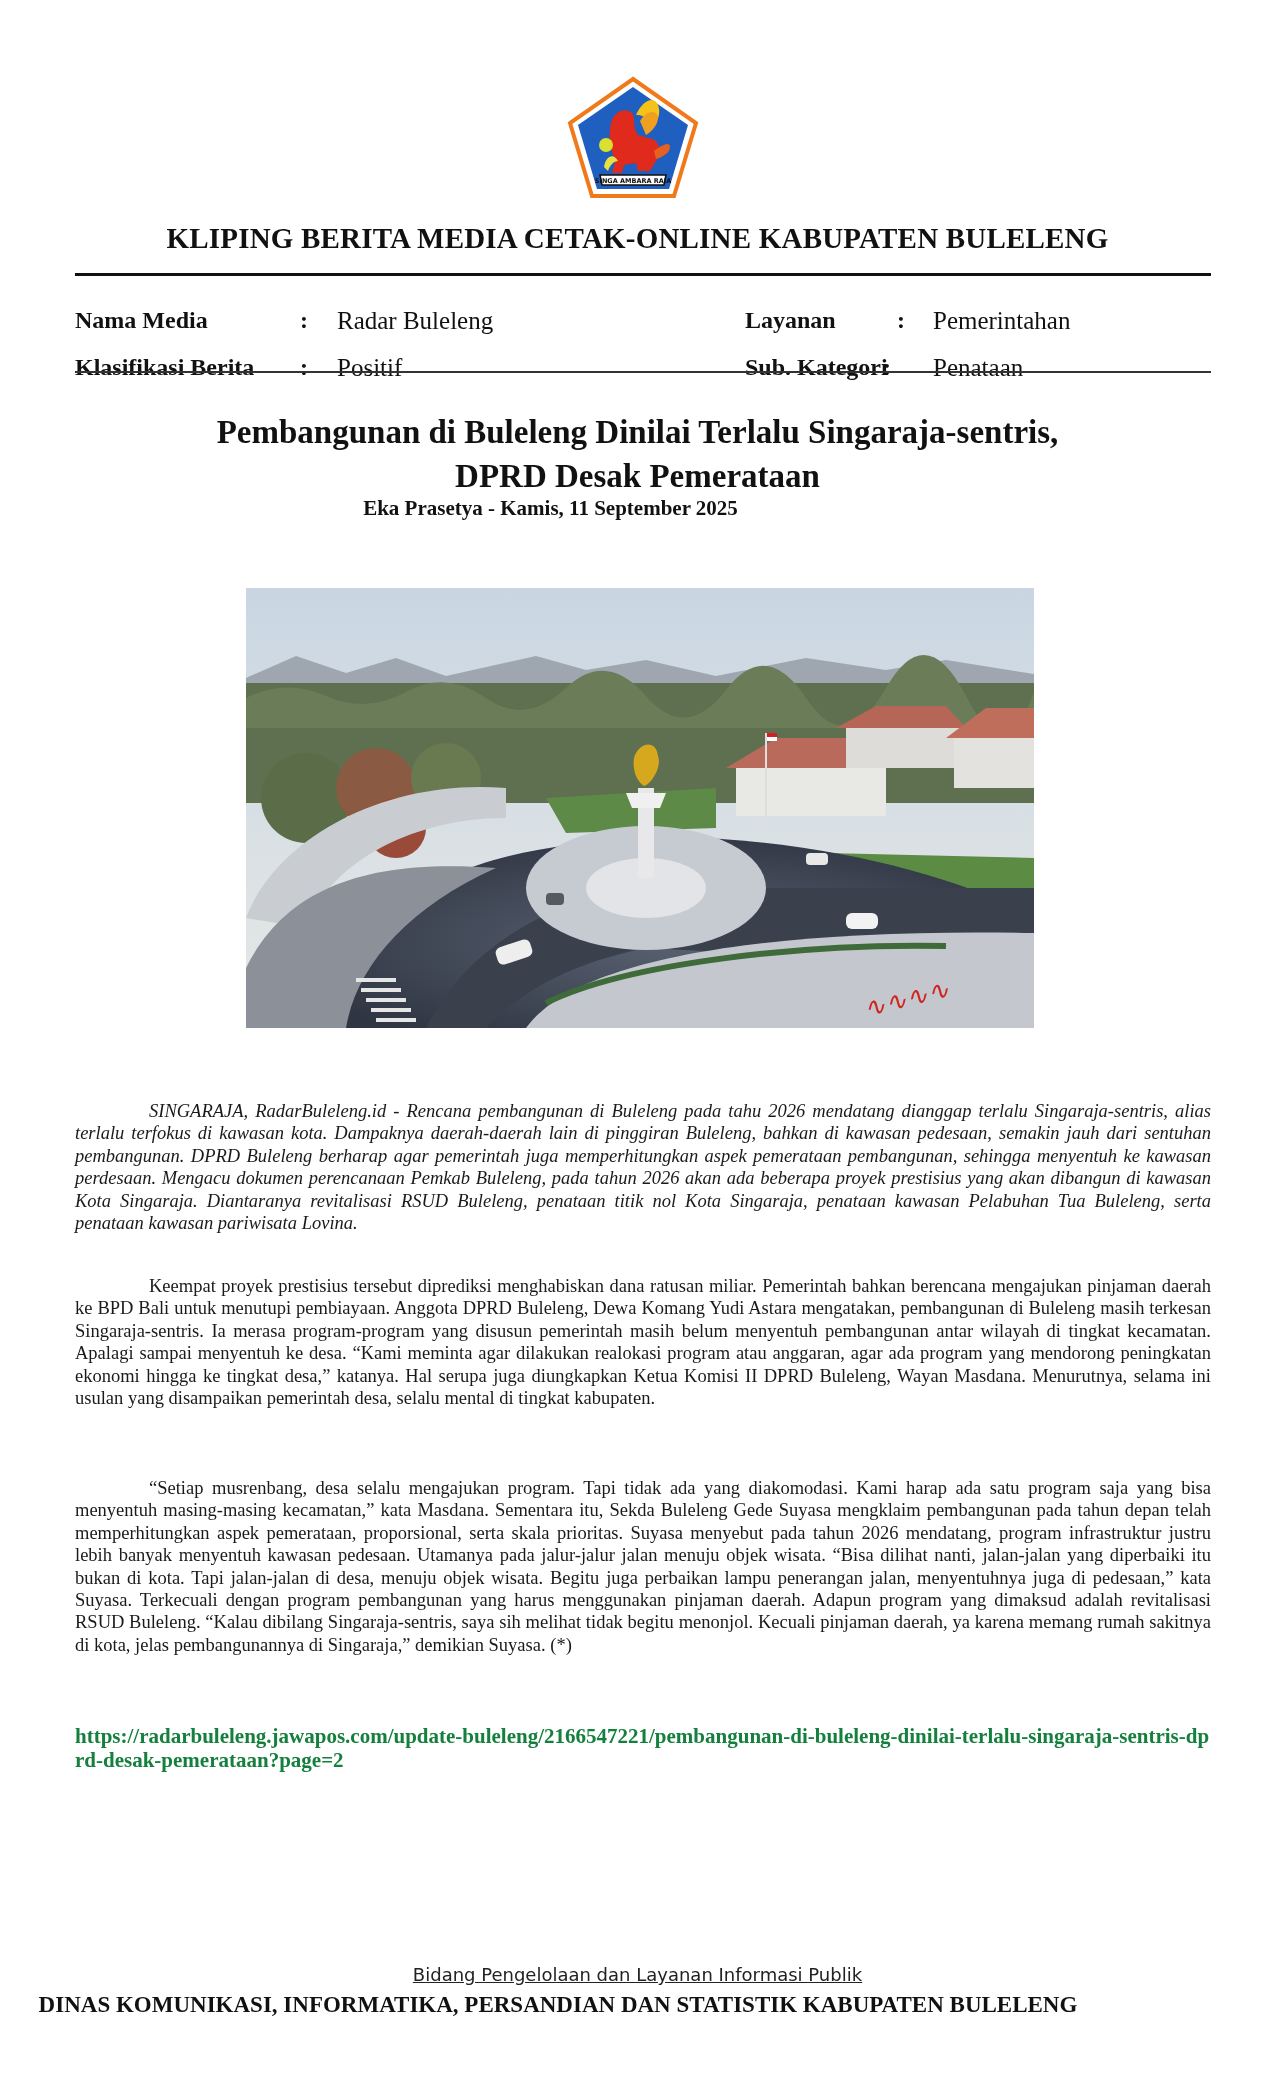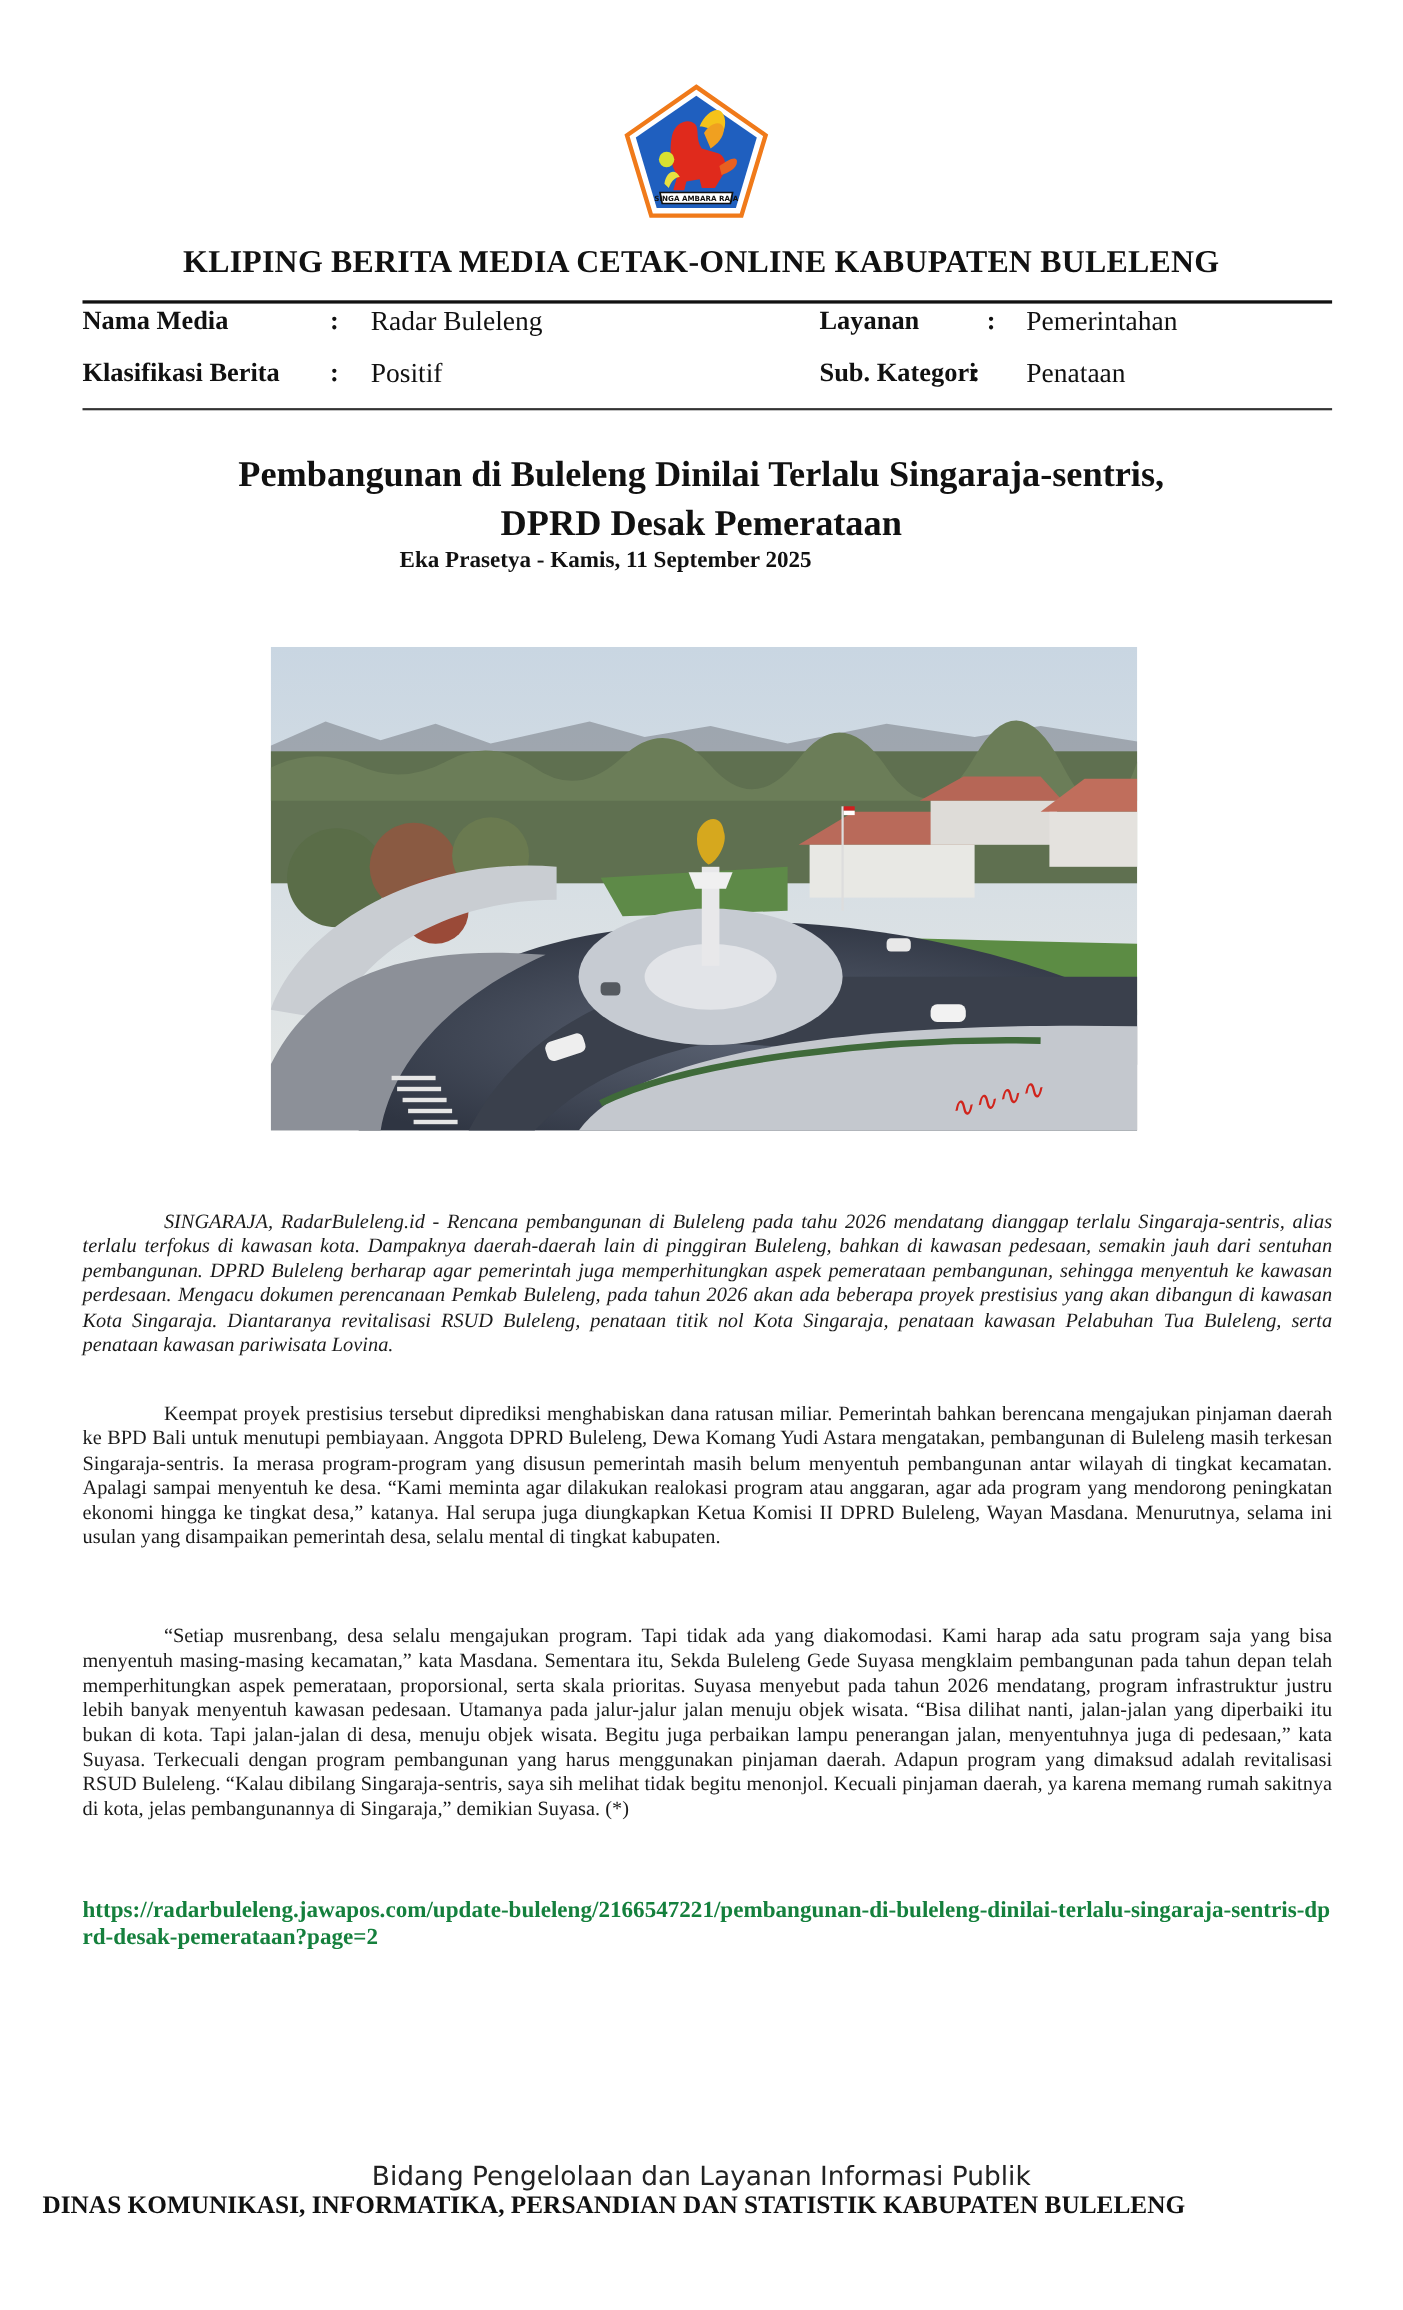--- a/index.html
+++ b/index.html
@@ -6,21 +6,21 @@
   body { width: 1275px; height: 2100px; position: relative; overflow: hidden; color: #111; font-family: "Liberation Serif", "DejaVu Serif", serif; }
 
   .logo { position: absolute; left: 566px; top: 75px; width: 134px; height: 125px; }
 
   .doc-title { position: absolute; left: 0; top: 222px; width: 1275px; text-align: center; font-size: 29px; font-weight: bold; letter-spacing: 0.2px; color: #111; }
 
   .rule { position: absolute; left: 75px; width: 1136px; background: #111; }
   .rule.top { top: 273px; height: 3px; }
   .rule.bottom { top: 371px; height: 2px; background: #333; }
 
-  .meta-row { position: absolute; left: 75px; width: 1136px; height: 40px; font-size: 24px; }
+  .meta-row { position: absolute; left: 75px; width: 1136px; height: 40px; font-size: 24px; margin-top: 28px; }
   .meta-row.r1 { top: 279px; }
   .meta-row.r2 { top: 326px; }
   .meta-label { position: absolute; font-weight: bold; }
   .meta-colon { position: absolute; font-weight: bold; }
   .meta-value { position: absolute; font-size: 25px; }
   .c-l1 { left: 0; } .c-c1 { left: 225px; } .c-v1 { left: 262px; }
   .c-l2 { left: 670px; } .c-c2 { left: 822px; } .c-v2 { left: 858px; }
 
   .headline { position: absolute; left: 0; top: 410px; width: 1275px; text-align: center; font-size: 33px; font-weight: bold; line-height: 44px; }
   .byline { position: absolute; left: 0; top: 496px; width: 1101px; text-align: center; font-size: 21px; font-weight: bold; }
@@ -28,21 +28,21 @@
   .photo { position: absolute; left: 246px; top: 588px; width: 788px; height: 440px; overflow: hidden; }
 
   .body-text { position: absolute; left: 75px; width: 1136px; font-size: 18.5px; line-height: 22.4px; text-align: justify; color: #1a1a1a; }
   .body-text p { margin: 0; text-indent: 74px; }
   .p1 { top: 1100px; font-style: italic; }
   .p2 { top: 1275px; }
   .p3 { top: 1477px; }
 
   .source-url { position: absolute; left: 75px; top: 1724px; width: 1136px; font-size: 21px; font-weight: bold; line-height: 24px; word-break: break-all; color: #15803d; }
 
-  .footer-unit { position: absolute; left: 0; top: 1964px; width: 1275px; text-align: center; font-family: "DejaVu Sans", sans-serif; font-size: 24px; color: #222; }
+  .footer-unit { position: absolute; left: 0; top: 1964px; width: 1275px; text-align: center; font-family: "DejaVu Sans", sans-serif; font-size: 18px; color: #222; text-decoration: underline; }
   .footer-org { position: absolute; left: 0; top: 1992px; width: 1116px; text-align: center; font-size: 23px; font-weight: bold; color: #111; }
 </style>
 </head>
 <body>
 
 <div class="logo">
   <svg width="134" height="125" viewBox="0 0 134 125">
     <polygon points="67,4 130,48 108,121 26,121 4,48" fill="#ffffff" stroke="#f07a1a" stroke-width="4"></polygon>
     <polygon points="67,12 122,50 103,114 31,114 12,50" fill="#1f5fbf"></polygon>
 

